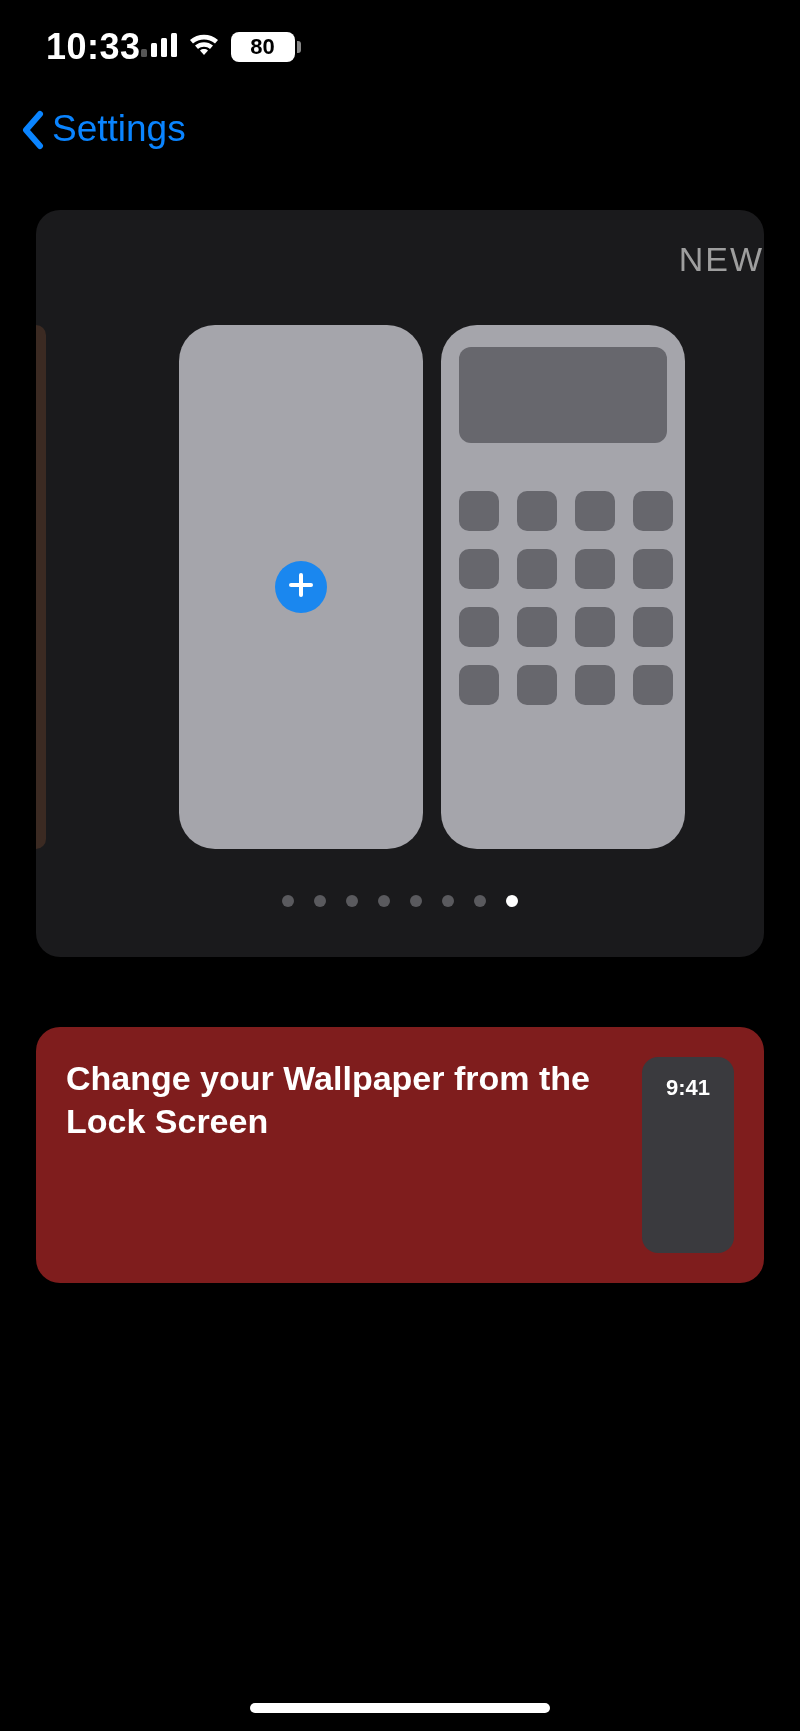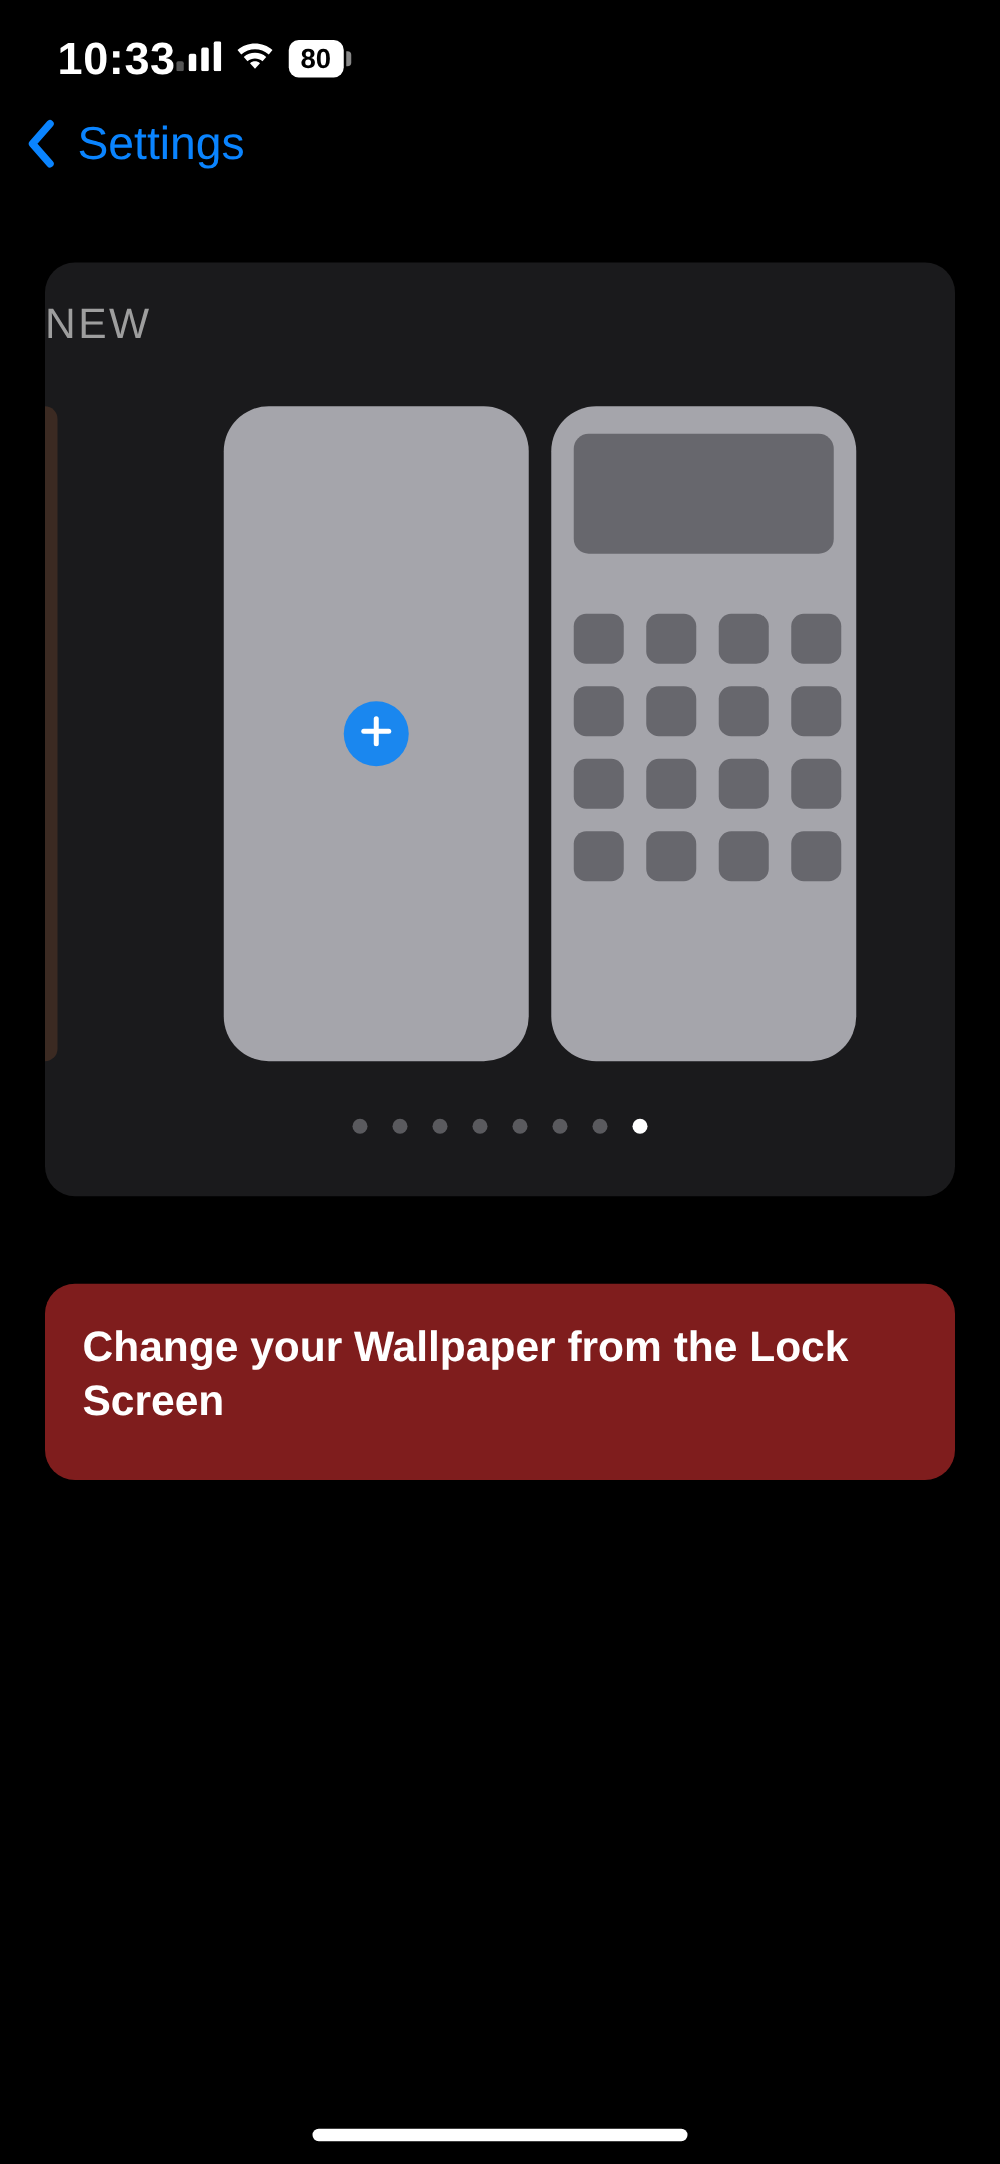--- a/index.html
+++ b/index.html
@@ -28,21 +28,21 @@
   .status-right {
     display: flex;
     align-items: center;
     gap: 10px;
   }
   .battery-pill {
     display: inline-flex;
     align-items: center;
   }
   .battery-body {
-    width: 44px;
+    width: 64px;
     height: 30px;
     border-radius: 8px;
     background: #fff;
     color: #000;
     font-size: 22px;
     font-weight: 600;
     display: flex;
     align-items: center;
     justify-content: center;
     line-height: 1;
@@ -62,41 +62,41 @@
     display: flex;
     align-items: center;
     justify-content: center;
   }
   .nav-back {
     position: absolute;
     left: 20px;
     top: 0;
     height: 100%;
     display: flex;
-    align-items: center;
-    gap: 16px;
+    align-items: flex-end;
+    gap: 6px;
     color: #0a84ff;
     font-size: 37px;
   }
   .nav-back svg { display:block; }
   .nav-title {
     font-size: 37px;
     font-weight: 600;
     color: #fff;
   }
 
   
   .card {
     margin: 60px 36px 0 36px;
     background: #1a1a1c;
     border-radius: 24px;
     padding: 30px 0 50px 0;
   }
   .card-header {
-    text-align: left;
+    text-align: right;
     color: #9e9e9e;
     font-size: 34px;
     font-weight: 400;
     letter-spacing: 2px;
     margin-bottom: 46px;
   }
 
   .preview-row {
     display: flex;
     gap: 18px;
@@ -317,15 +317,18 @@
       <div class="dot"></div>
       <div class="dot"></div>
       <div class="dot active"></div>
     </div>
 </div>
 
 <div class="info-card">
   <div class="info-text">
     <div class="info-title">Change your Wallpaper from the Lock Screen</div>
   </div>
+  <div class="info-thumb">
+    <div class="info-thumb-time">9:41</div>
+  </div>
 </div>
 
 <div class="home-indicator"></div>
 
 </body></html>

